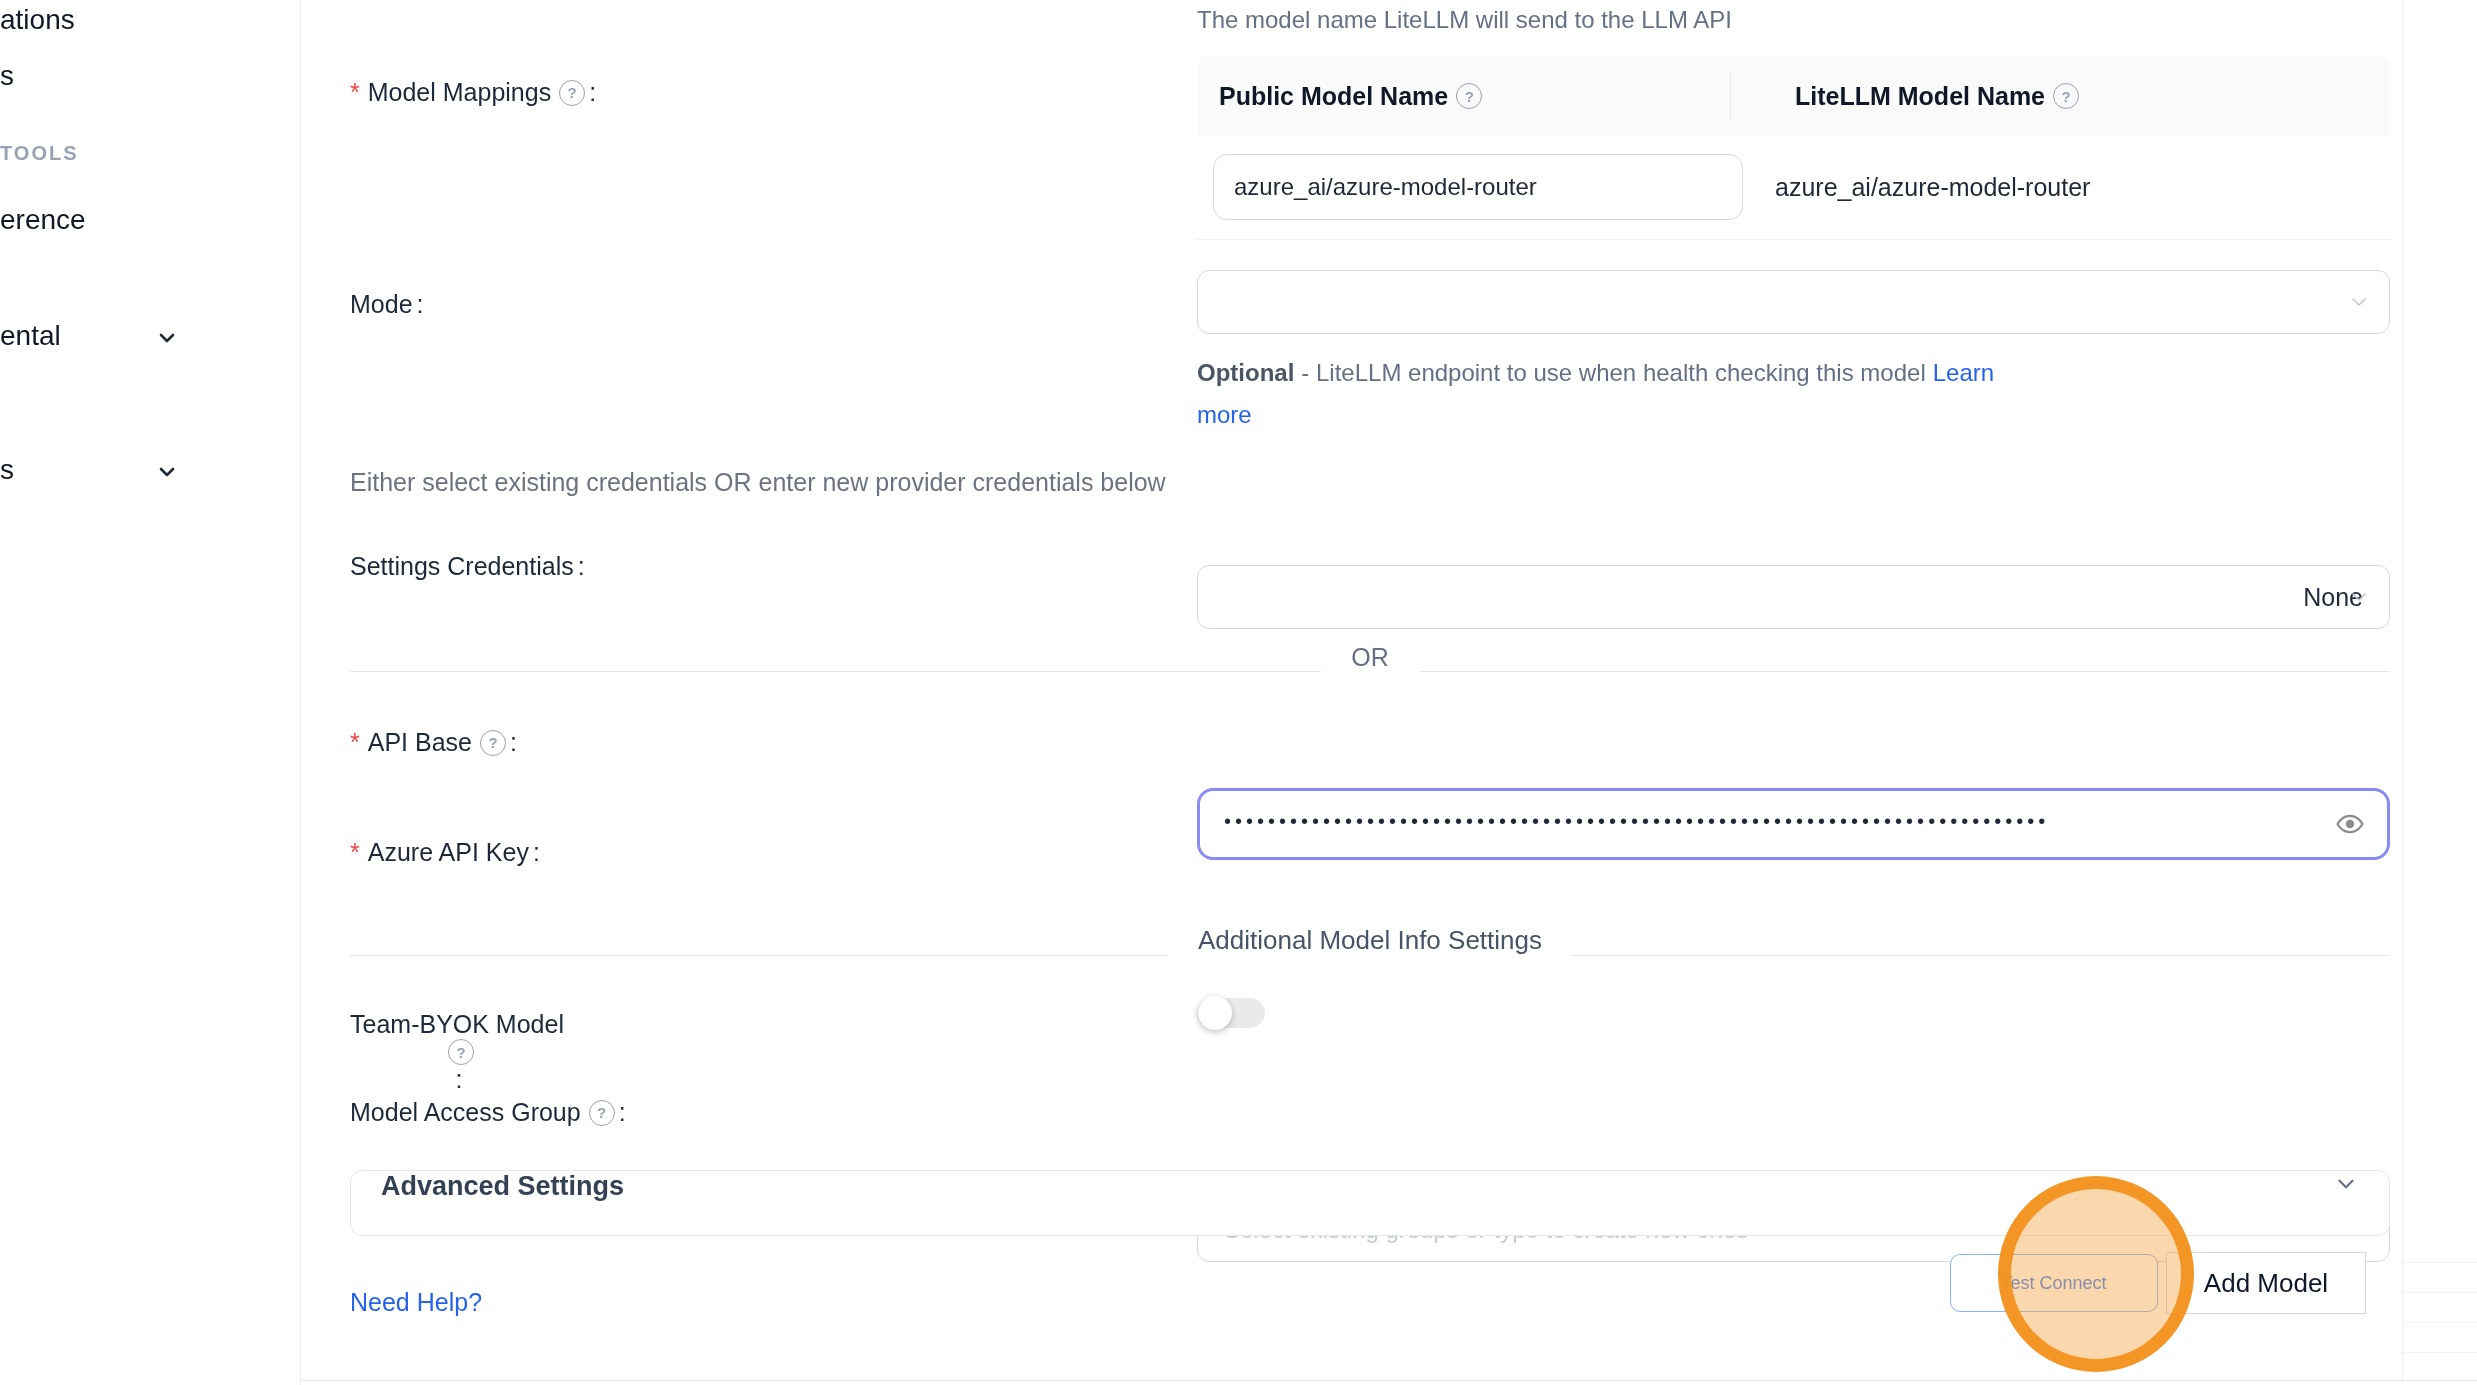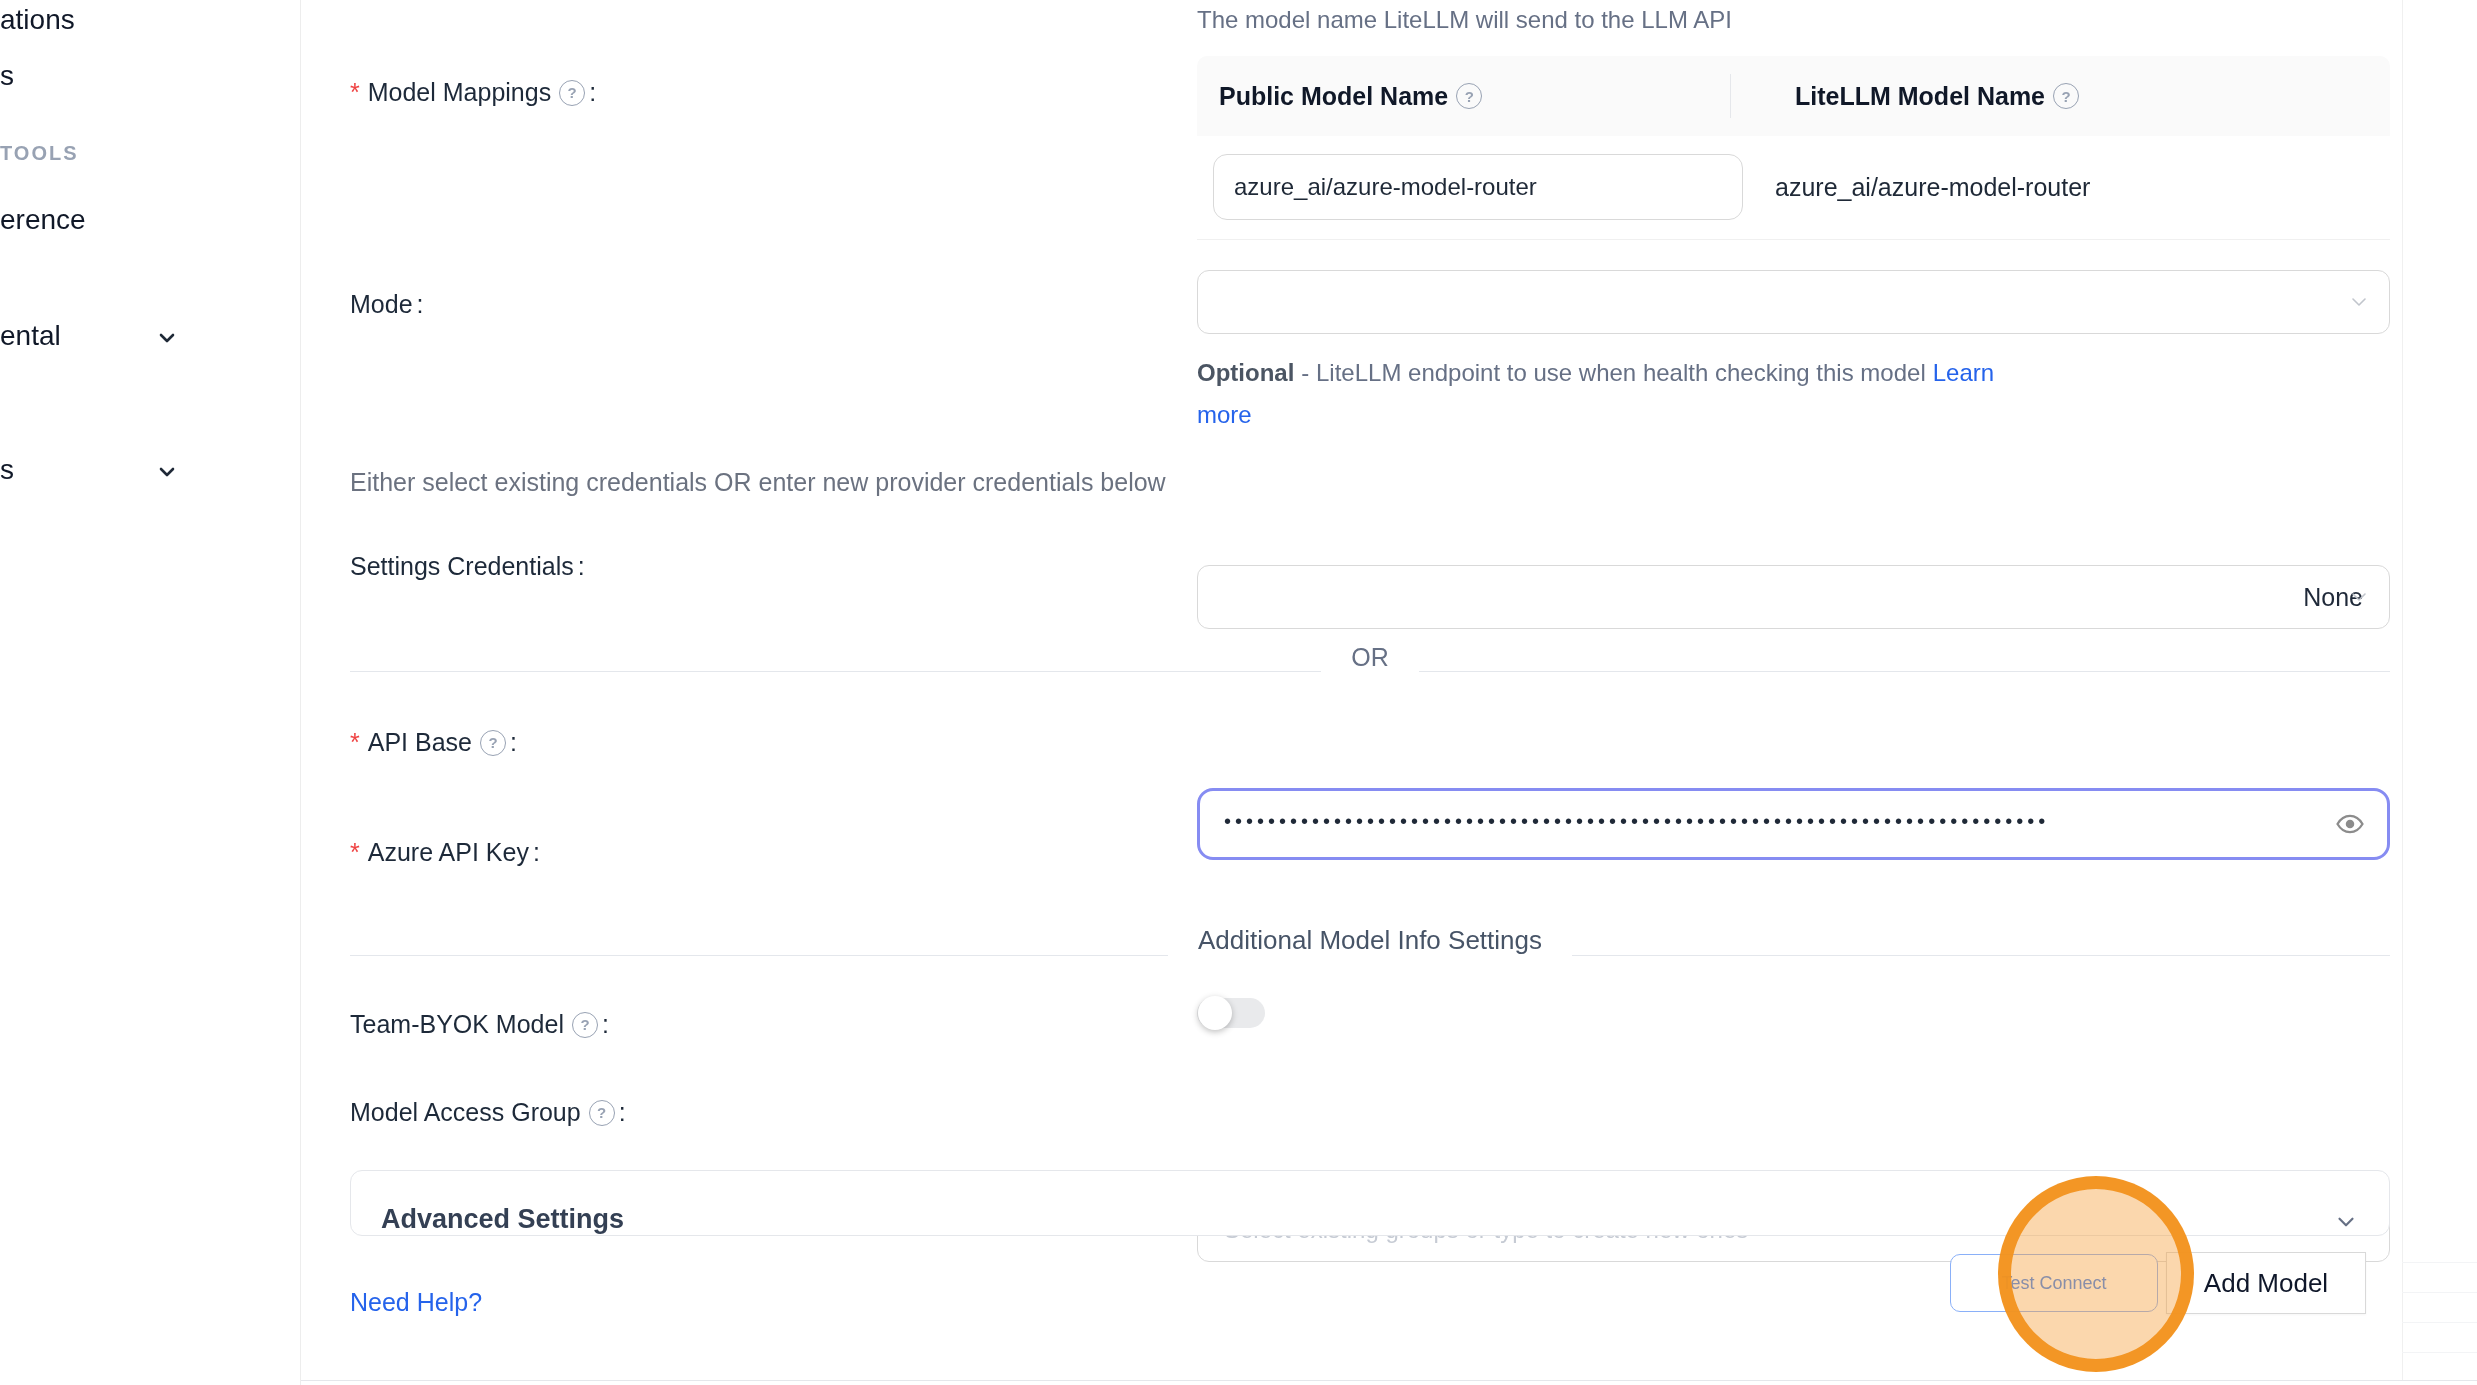--- a/index.html
+++ b/index.html
@@ -53,21 +53,21 @@
   
   #key-input { position:absolute; left:1197px; top:788px; width:1193px; height:72px; border:3px solid #868cf2; border-radius:16px; background:#fff; display:flex; align-items:center; padding:0 70px 0 24px; }
   #key-dots { font-size:20px; letter-spacing:4px; color:#1f2937; overflow:hidden; white-space:nowrap; transform:translateY(-3px); }
   #eye-btn { position:absolute; right:22px; top:50%; transform:translateY(-50%); width:30px; height:30px; display:flex; align-items:center; justify-content:center; cursor:pointer; }
 
   
   #byok-toggle { position:absolute; left:1197px; top:998px; width:68px; height:30px; border-radius:16px; background:#e9eaec; cursor:pointer; }
   #byok-knob { position:absolute; left:1px; top:-2px; width:34px; height:34px; border-radius:50%; background:#fff; box-shadow:0 2px 6px rgba(0,0,0,0.25); }
 
   
-  #advanced { position:absolute; left:350px; top:1170px; width:2040px; height:66px; border:1px solid #e5e7eb; border-radius:12px; background:#fff; display:flex; align-items:flex-end; padding:0 30px; cursor:pointer; }
+  #advanced { position:absolute; left:350px; top:1170px; width:2040px; height:66px; border:1px solid #e5e7eb; border-radius:12px; background:#fff; display:flex; align-items:flex-start; padding:0 30px; cursor:pointer; }
   #advanced .adv-title { font-size:27px; font-weight:700; color:#344054; flex:1; }
 
   
   #need-help { position:absolute; left:350px; top:1288px; font-size:25px; color:#2563eb; text-decoration:none; font-weight:500; cursor:pointer; }
   #test-connect { position:absolute; left:1950px; top:1254px; width:208px; height:58px; background:#fff; border:1px solid #8ab0f8; border-radius:10px; color:#3b82f6; font-size:18px; font-family:"Liberation Sans","DejaVu Sans",sans-serif; cursor:pointer; }
   #add-model { position:absolute; left:2166px; top:1252px; width:200px; height:62px; background:#fff; border:1px solid #d9d9d9; border-radius:0; color:#0f172a; font-size:26px; font-family:"Liberation Sans","DejaVu Sans",sans-serif; box-shadow:0 1px 2px rgba(0,0,0,0.04); cursor:pointer; }
 
   
   #click-circle { position:absolute; left:1998px; top:1176px; width:196px; height:196px; border:13px solid rgba(242,146,29,0.95); border-radius:50%; background:rgba(246,160,60,0.42); pointer-events:none; }
 
@@ -177,21 +177,21 @@
       </svg>
     </div>
   </div>
 
   <div class="tdivider" style="top:918px; height:38px;" id="info-divider">
     <div class="line"></div>
     <div class="dtext">Additional Model Info Settings</div>
     <div class="line"></div>
   </div>
 
-  <div class="label" style="top:1010px;">
+  <div class="label" style="top:1010px;flex-direction:column;">
     <span>Team-BYOK Model</span>
     <span class="qicon">?</span>
     <span class="colon">:</span>
   </div>
   <div id="byok-toggle">
     <div id="byok-knob"></div>
   </div>
 
   <div class="label" style="top:1098px;">
     <span>Model Access Group</span>

